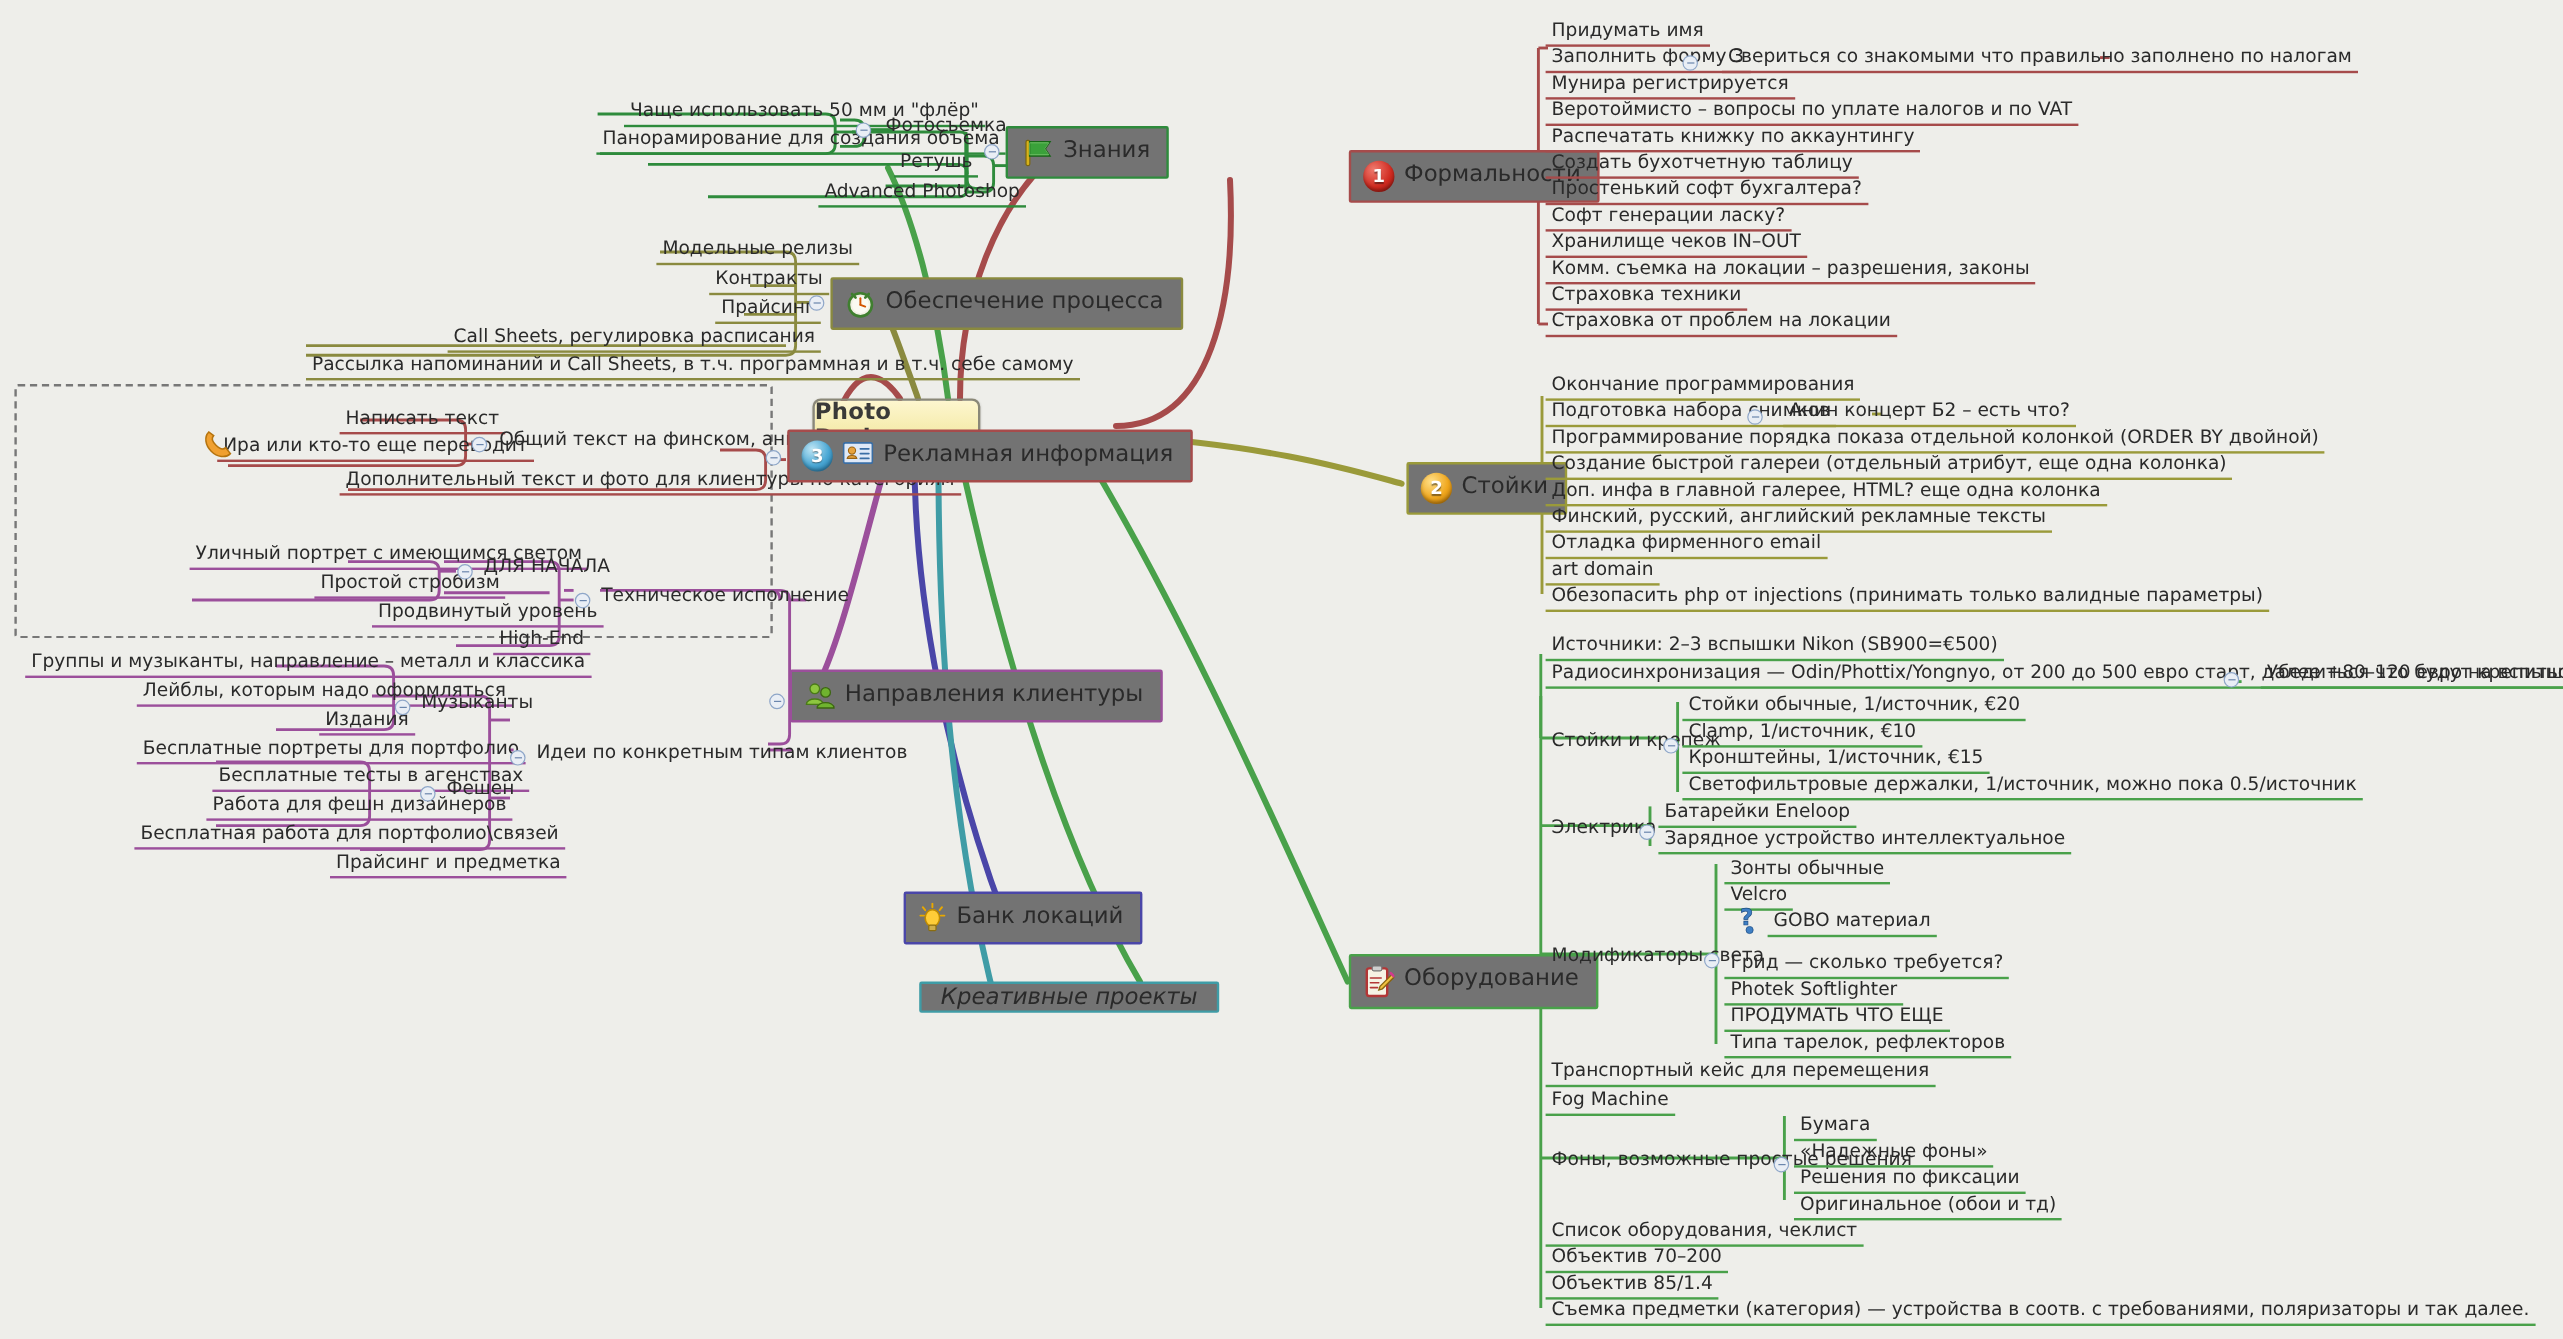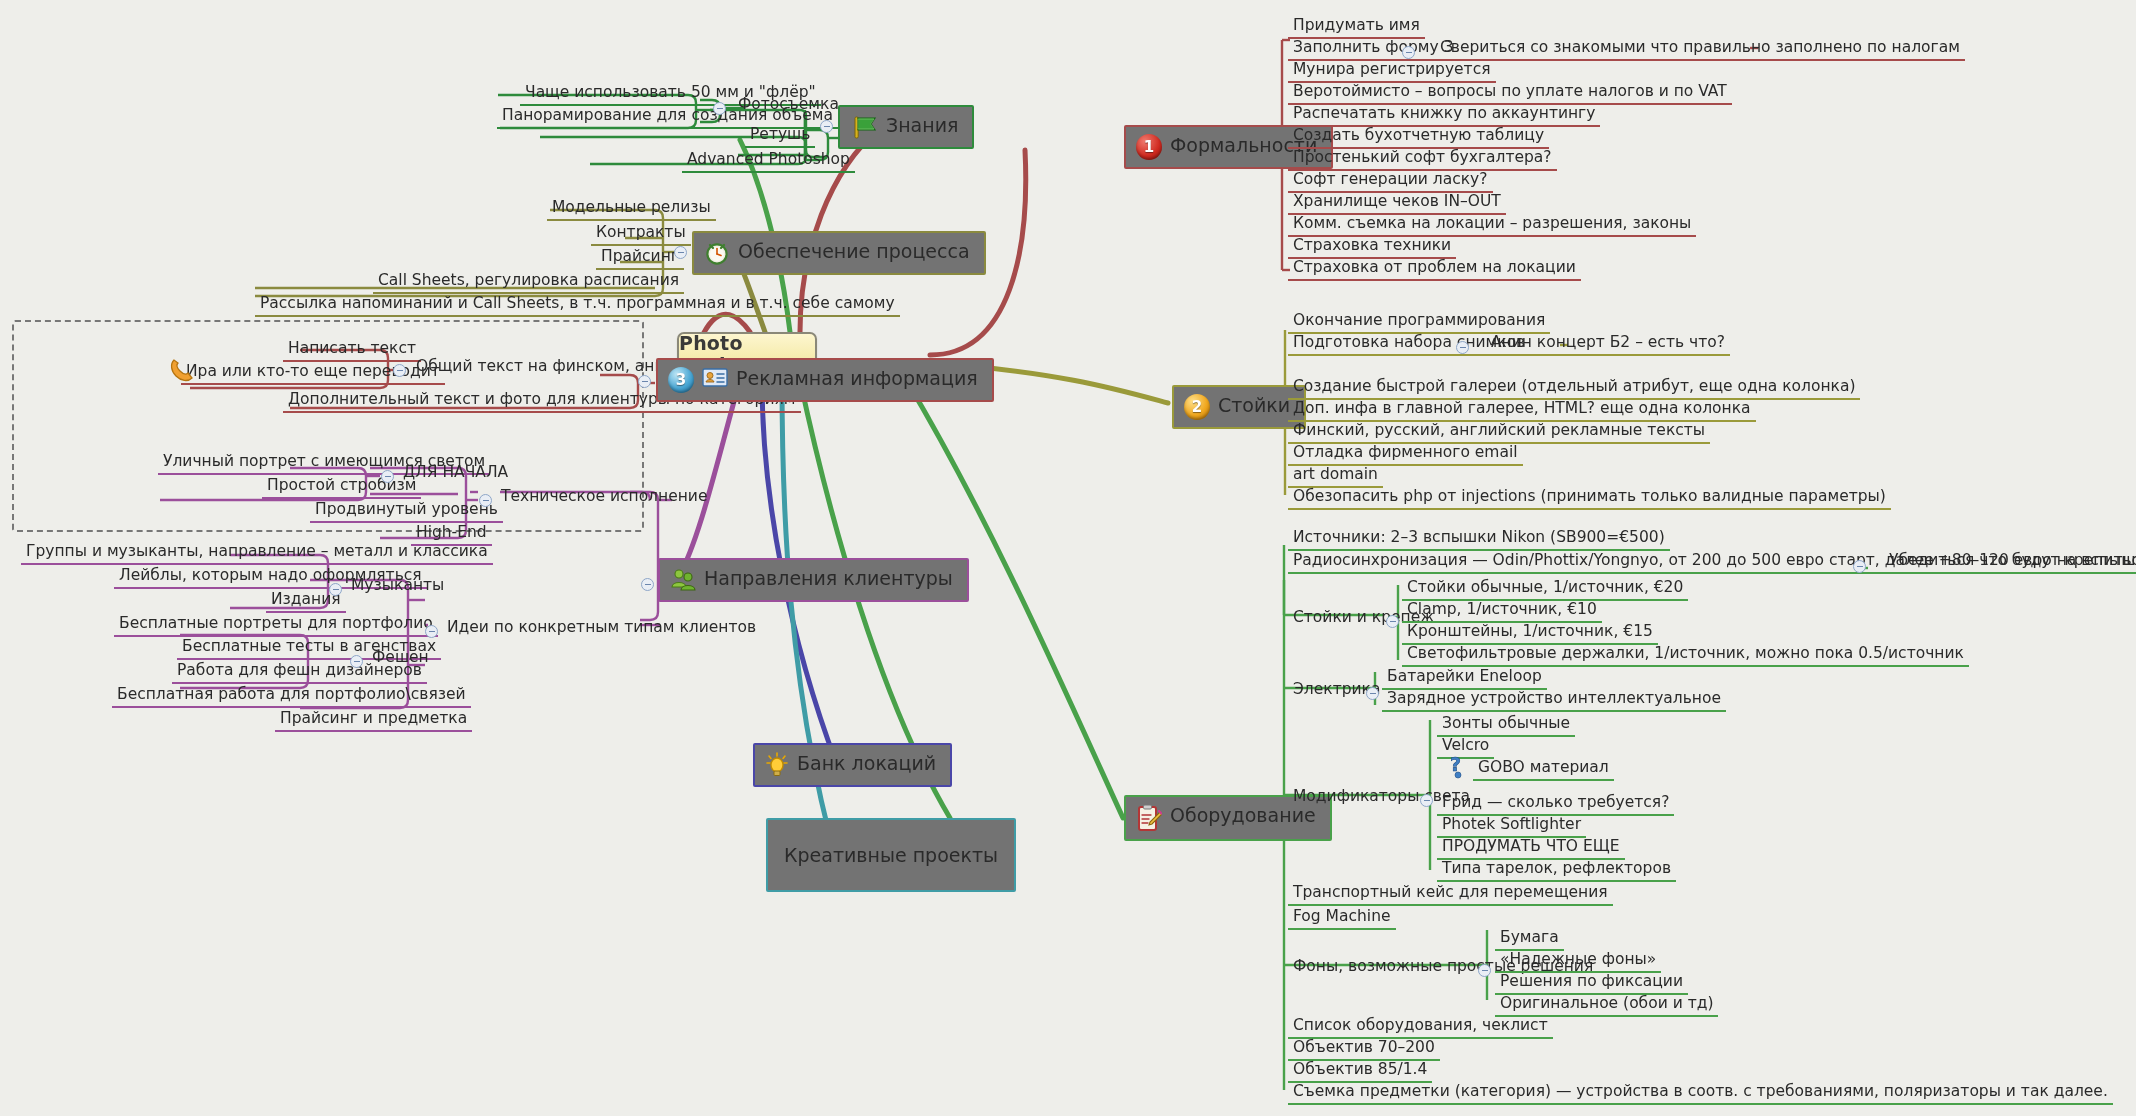--- a/index.html
+++ b/index.html
@@ -39,21 +39,21 @@
     border-radius: 2px;
     display: flex;
     align-items: flex-start;
     gap: 8px;
     padding: 7px 14px 7px 10px;
     font-size: 19px;
     color: #2a2a2a;
     white-space: nowrap;
     line-height: 22px;
   }
-  .boxed.plainbox { padding: 24px 16px; }
+  .boxed.plainbox { padding: 0 16px; font-style: italic; }
   
   #central {
     position: absolute;
     left: 677px; top: 332px;
     width: 140px; height: 44px;
     border-radius: 7px;
     border: 2px solid #8a8878;
     background: linear-gradient(to bottom, #fdf6cf 0%, #f7eeb4 48%, #efe49a 100%);
     display: flex; align-items: center; justify-content: center;
     font-size: 19px; font-weight: bold; color: #3a3a38;
@@ -354,20 +354,21 @@
 
   <div class="minus" style="left:1272px; top:402px;"></div>
   <div class="boxed" style="--c:#9a9a3a; left:1172px; top:385px;">
     <span class="ico num-badge badge-gold">2</span>
     <span>Стойки</span>
   </div>
   <div class="leaf ul" style="--c:#9a9a3a; left:1288px; top:311px;">Окончание программирования</div>
   <div class="leaf ul" style="--c:#9a9a3a; left:1288px; top:333px;">Подготовка набора снимков</div>
   <div class="minus" style="left:1456px; top:341px;"></div>
   <div class="leaf ul" style="--c:#9a9a3a; left:1486px; top:333px;">Анин концерт Б2 – есть что?</div>
+  <div class="leaf ul" style="--c:#9a9a3a; left:1288px; top:355px;">Программирование порядка показа отдельной колонкой (ORDER BY двойной)</div>
   <div class="leaf ul" style="--c:#9a9a3a; left:1288px; top:399px;">Доп. инфа в главной галерее, HTML? еще одна колонка</div>
   <div class="leaf ul" style="--c:#9a9a3a; left:1288px; top:377px;">Создание быстрой галереи (отдельный атрибут, еще одна колонка)</div>
   <div class="leaf ul" style="--c:#9a9a3a; left:1288px; top:421px;">Финский, русский, английский рекламные тексты</div>
   <div class="leaf ul" style="--c:#9a9a3a; left:1288px; top:443px;">Отладка фирменного email</div>
   <div class="leaf ul" style="--c:#9a9a3a; left:1288px; top:465px;">art domain</div>
   <div class="leaf ul" style="--c:#9a9a3a; left:1288px; top:487px;">Обезопасить php от injections (принимать только валидные параметры)</div>
 
   <div class="minus" style="left:1272px; top:810px;"></div>
   <div class="boxed" style="--c:#49a14a; left:1124px; top:795px;">
     <span class="ico">

